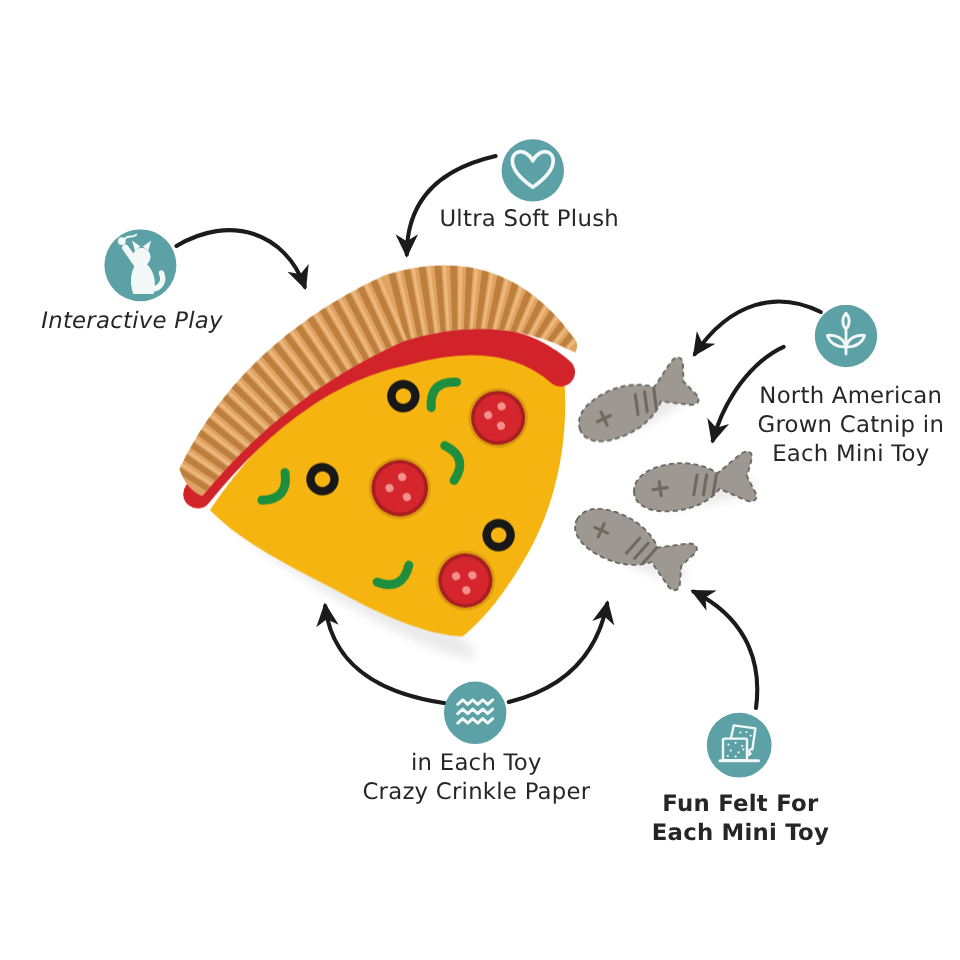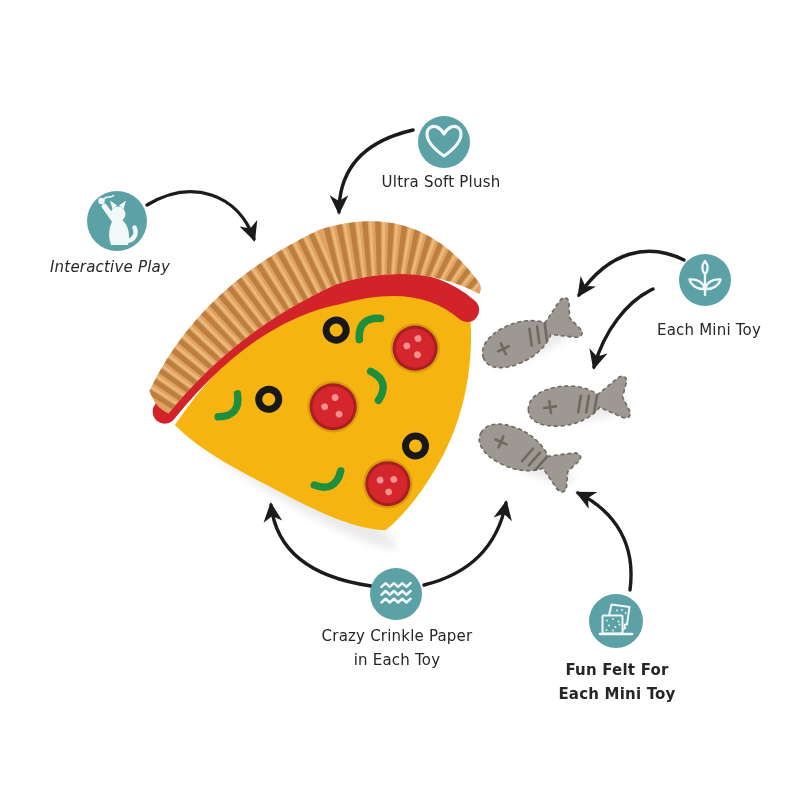--- a/index.html
+++ b/index.html
@@ -13,21 +13,21 @@
   .art{position:absolute;left:0;top:0;}
   .callout{position:absolute;}
   .icon-circle{
     position:absolute;border-radius:50%;
     background:var(--accent,#5ba1a6);
     display:flex;align-items:center;justify-content:center;
   }
   .icon-circle svg{display:block;width:100%;height:100%;}
   .callout-label{
     position:absolute;text-align:center;
-    font-size:15px;line-height:24px;letter-spacing:0.2px;
+    font-size:19px;line-height:24px;letter-spacing:0.2px;
     color:var(--text,#262626);font-weight:normal;
   }
   .glyph-stroke{stroke:var(--icon_glyph,#f2f8f7);fill:none;}
   .glyph-fill{fill:var(--icon_glyph,#f2f8f7);}
 </style>
 </head>
 <body>
 
 <div class="stage">
 
@@ -177,37 +177,39 @@
       <svg viewBox="0 0 52 52">
         <g class="glyph-stroke" stroke-width="2.4" stroke-linejoin="round" stroke-linecap="round">
           <path d="M26,7 C29.5,11 29.5,16.5 26,20.5 C22.5,16.5 22.5,11 26,7 Z"></path>
           <path d="M26,22 L26,41"></path>
           <path d="M25.5,35 C17.5,35.5 12,31 10.5,25.5 C18,24.5 24,28.5 25.5,34"></path>
           <path d="M26.5,35 C34.5,35.5 40,31 41.5,25.5 C34,24.5 28,28.5 26.5,34"></path>
         </g>
       </svg>
     </div>
     <div class="callout-label" style="left:619px;top:318px;width:180px;">
+      <div>North American</div>
+      <div>Grown Catnip in</div>
       <div>Each Mini Toy</div>
     </div>
   </div>
 
   <div class="callout">
     <div class="icon-circle" style="left:370px;top:568px;width:52px;height:52px;">
       <svg viewBox="0 0 50 50">
         <g class="glyph-stroke" stroke-width="2.4" stroke-linejoin="round" stroke-linecap="round">
           <path d="M11,18.2 L15,14.6 L19,18.2 L23,14.6 L27,18.2 L31,14.6 L35,18.2 L39,14.6"></path>
           <path d="M11,25.7 L15,22.1 L19,25.7 L23,22.1 L27,25.7 L31,22.1 L35,25.7 L39,22.1"></path>
           <path d="M11,33.2 L15,29.6 L19,33.2 L23,29.6 L27,33.2 L31,29.6 L35,33.2 L39,29.6"></path>
         </g>
       </svg>
     </div>
     <div class="callout-label" style="left:297px;top:624px;width:200px;">
+      <div>in Each Toy</div>
       <div>Crazy Crinkle Paper</div>
-      <div>in Each Toy</div>
     </div>
   </div>
 
   <div class="callout">
     <div class="icon-circle" style="left:589px;top:594px;width:54px;height:54px;">
       <svg viewBox="0 0 54 54">
         <g class="glyph-stroke" stroke-width="2" stroke-linejoin="round" stroke-linecap="round">
           <path d="M20,21.5 L22.5,10.5 L40.5,13 L38,30.5 C35.5,29.5 34.5,32.5 36.5,34 L34,35.5"></path>
         </g>
         <g class="glyph-fill">

